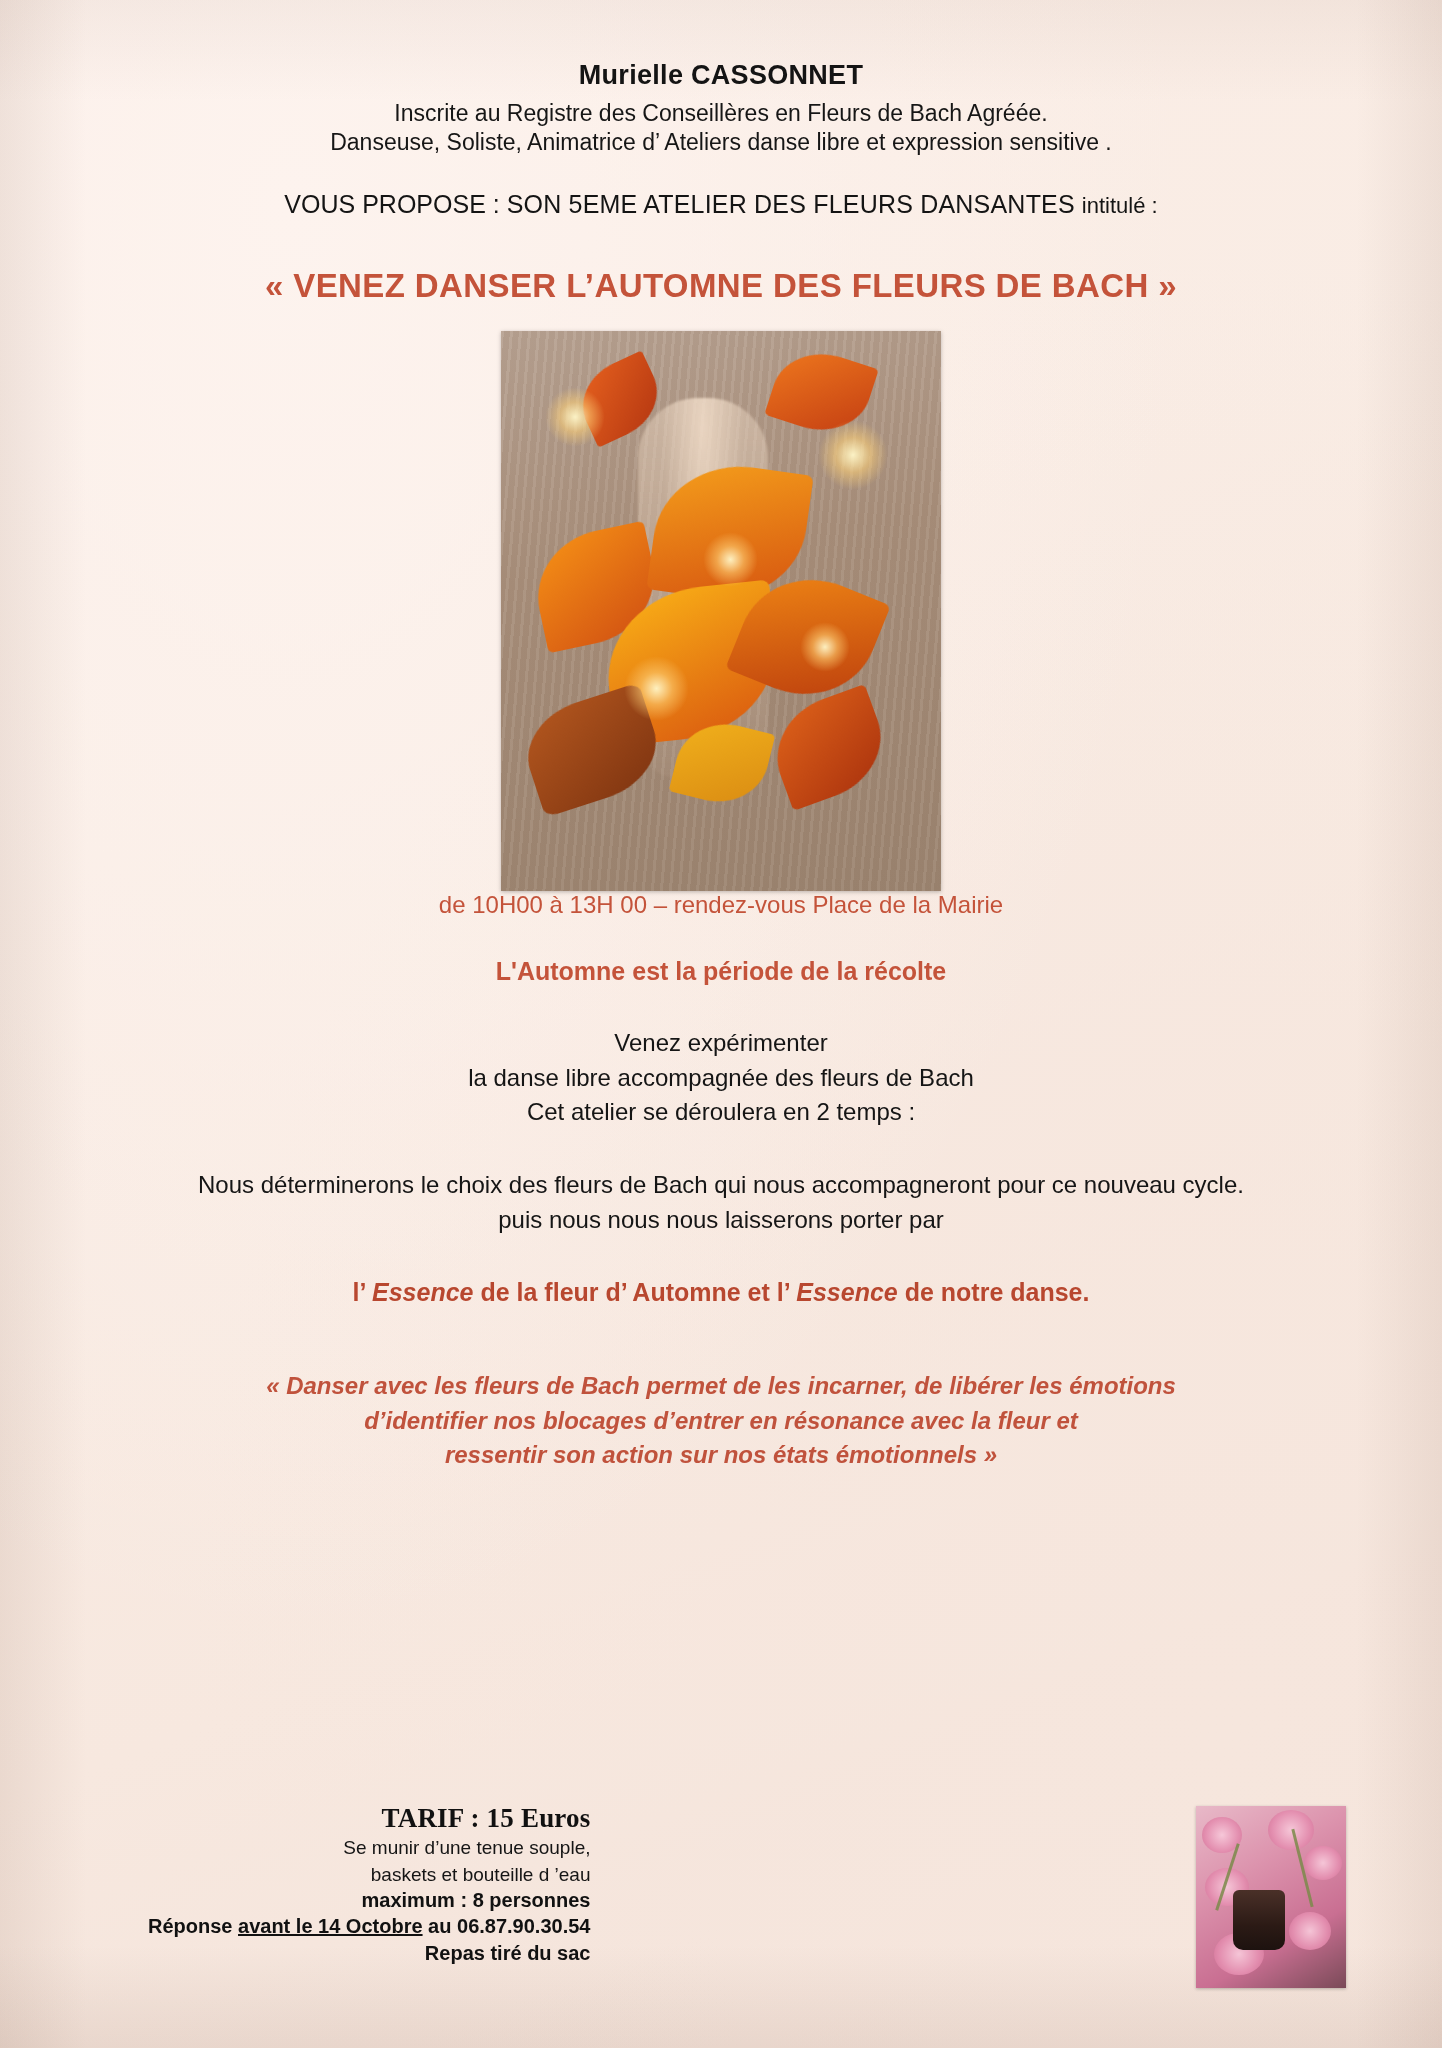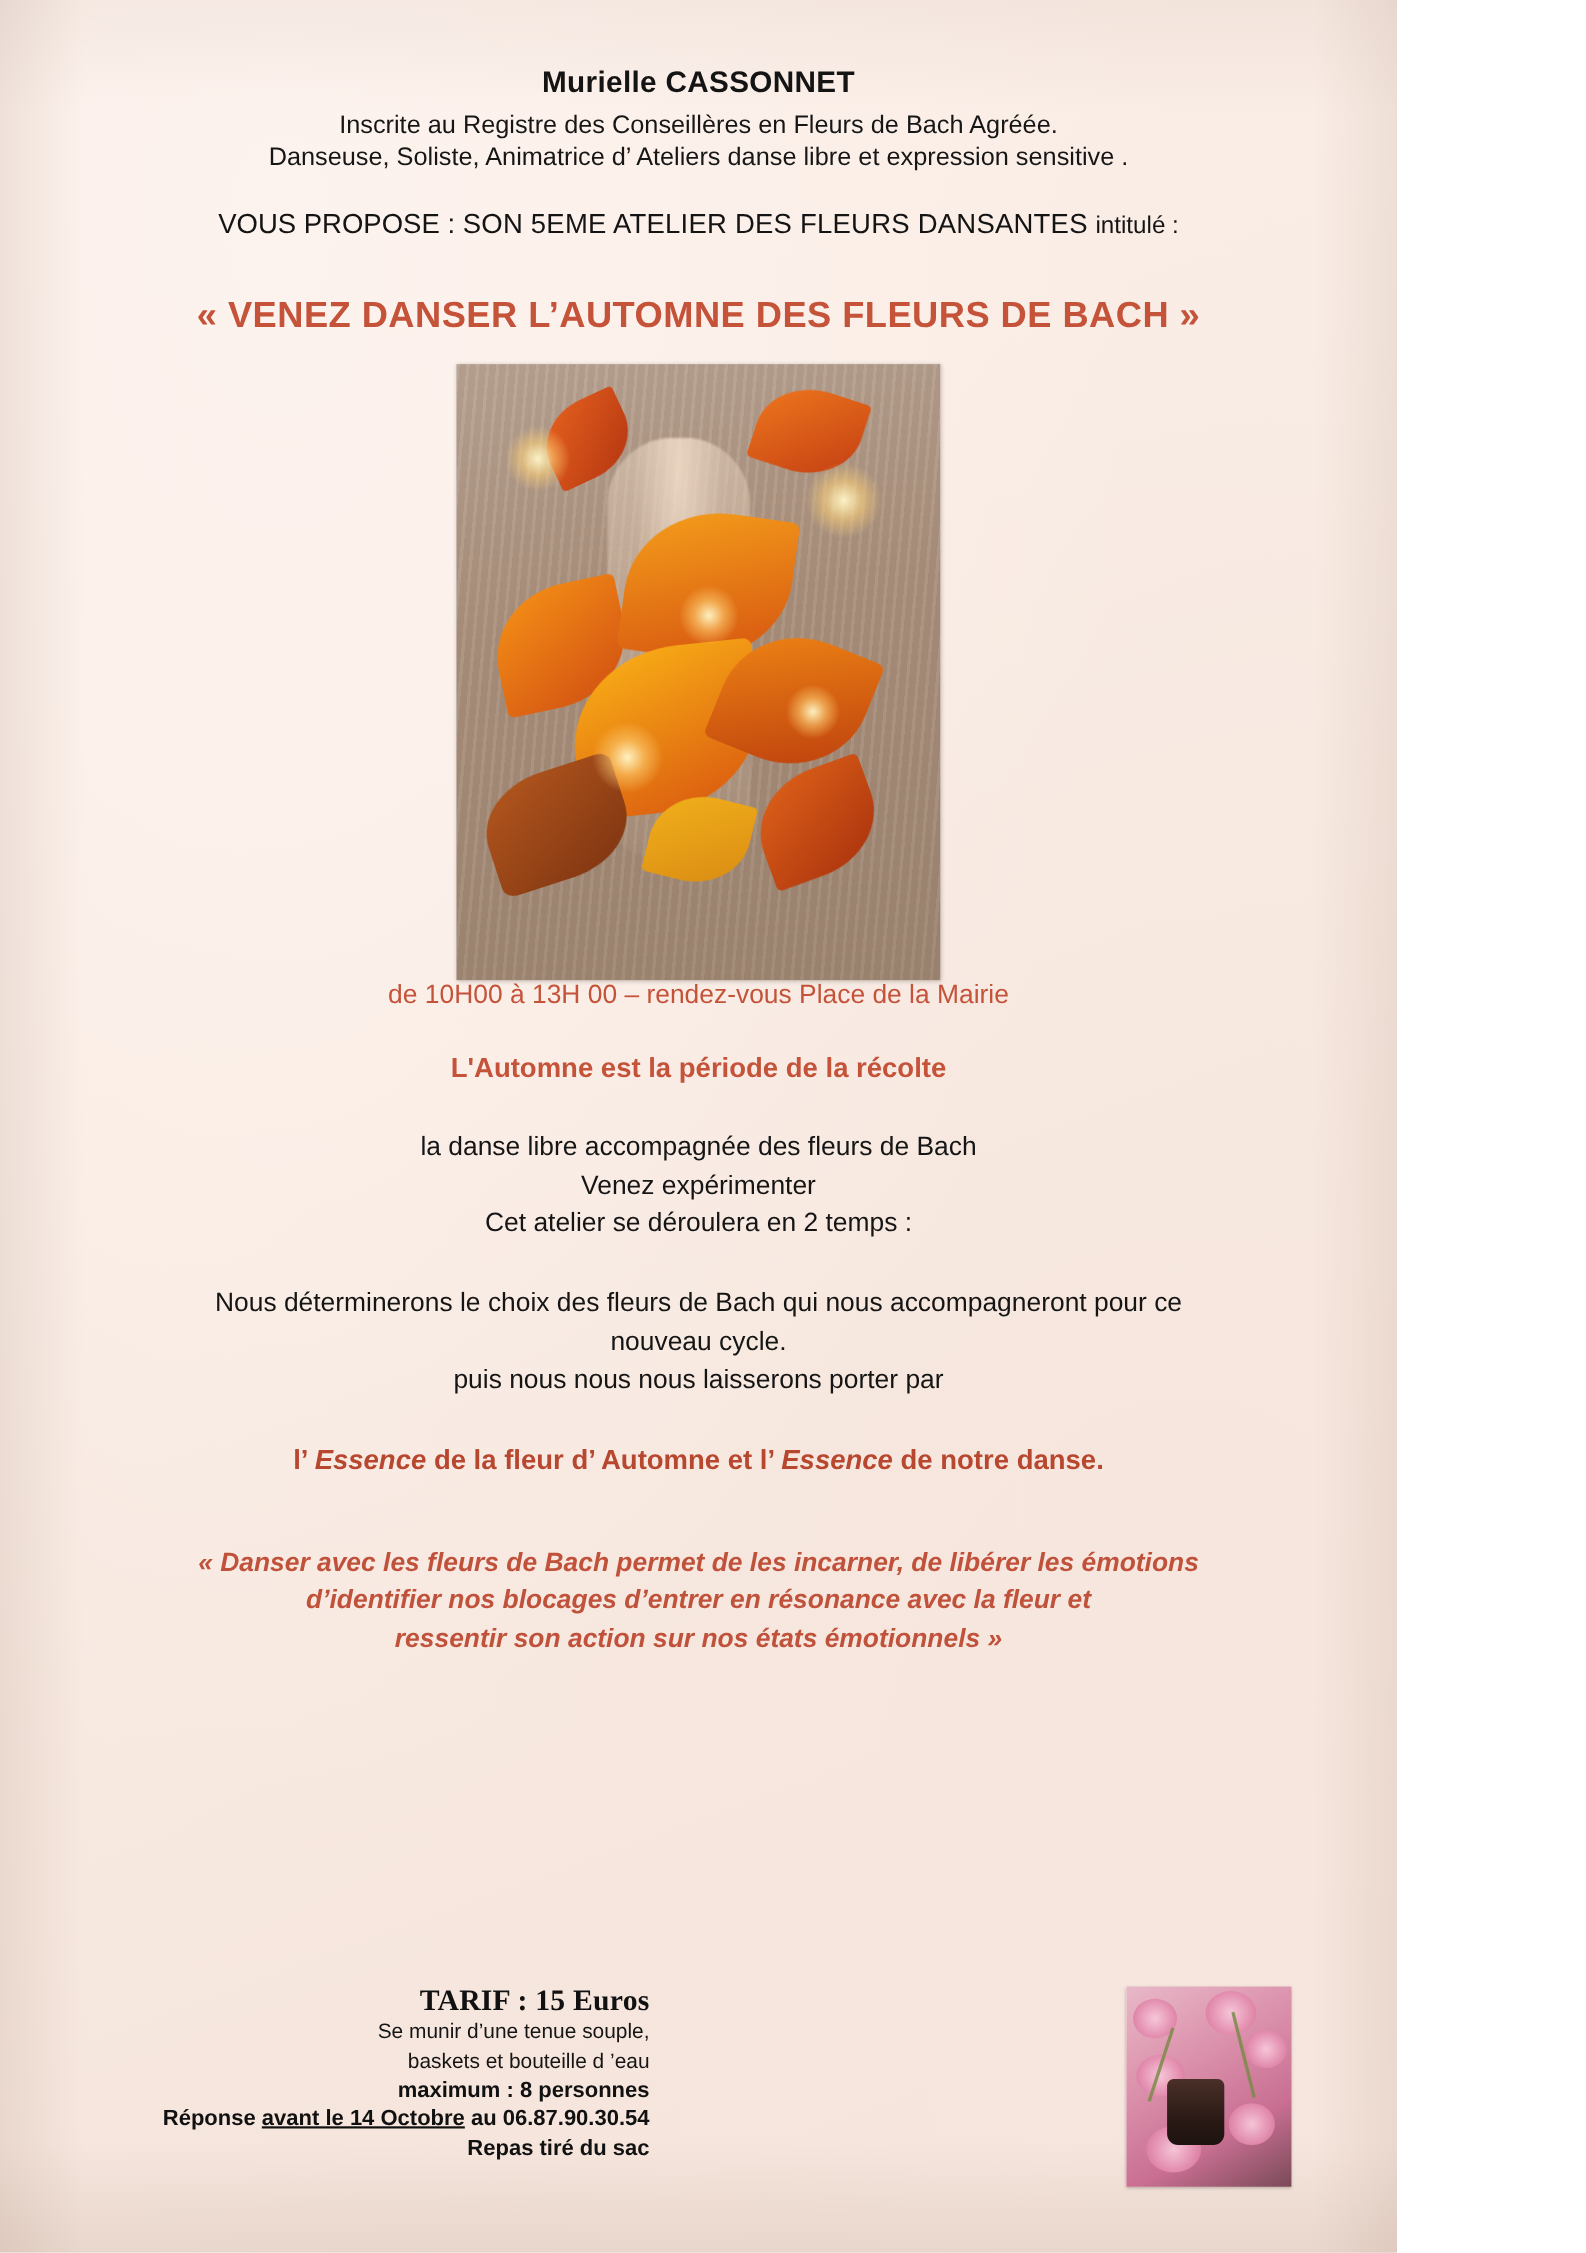--- a/index.html
+++ b/index.html
@@ -8,21 +8,21 @@
     background: #ffffff;
   }
   body {
     width: 1442px;
     height: 2048px;
     font-family: "Liberation Sans", sans-serif;
     overflow: hidden;
   }
   .poster {
     position: relative;
-    width: 1270px;
+    width: 1442px;
     height: 2048px;
     background:
       radial-gradient(ellipse at 20% 10%, #fdf3ee 0%, rgba(253,243,238,0) 55%),
       radial-gradient(ellipse at 85% 85%, #f6e6dd 0%, rgba(246,230,221,0) 60%),
       linear-gradient(160deg, #fbeee7 0%, #f9ece4 35%, #f7e8df 70%, #f3e2d9 100%);
     box-sizing: border-box;
     padding: 0;
   }
   
   .poster::after {
@@ -275,22 +275,22 @@
         <div class="glow" style="left:28%;top:58%;width:65px;height:65px;"></div>
         <div class="glow" style="left:68%;top:52%;width:50px;height:50px;"></div>
       </div>
     </div>
 
     <div class="time-line">de 10H00 à 13H 00 – rendez-vous Place de la Mairie</div>
 
     <div class="season-line">L'Automne est la période de la récolte</div>
 
     <div class="body-block">
+      <div>Venez expérimenter</div>
       <div>la danse libre accompagnée des fleurs de Bach</div>
-      <div>Venez expérimenter</div>
       <div>Cet atelier se déroulera en 2 temps :</div>
     </div>
 
     <div class="body-block-2">
       <div>Nous déterminerons le choix des fleurs de Bach qui nous accompagneront pour ce nouveau cycle.</div>
       <div>puis nous nous nous laisserons porter par</div>
     </div>
 
     <div class="essence">
       <span>l’ </span><i>Essence</i><span> de la fleur d’ Automne  et l’ </span><i>Essence</i><span> de notre danse.</span>

